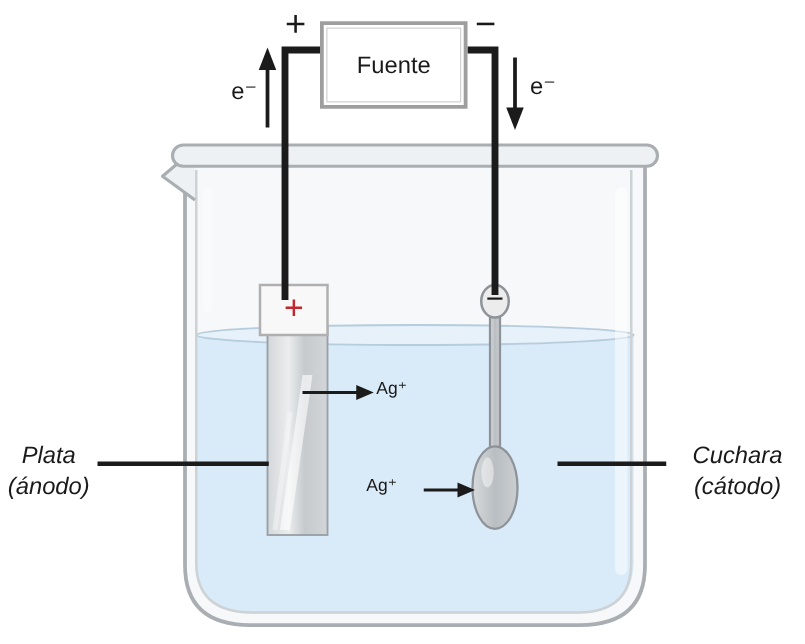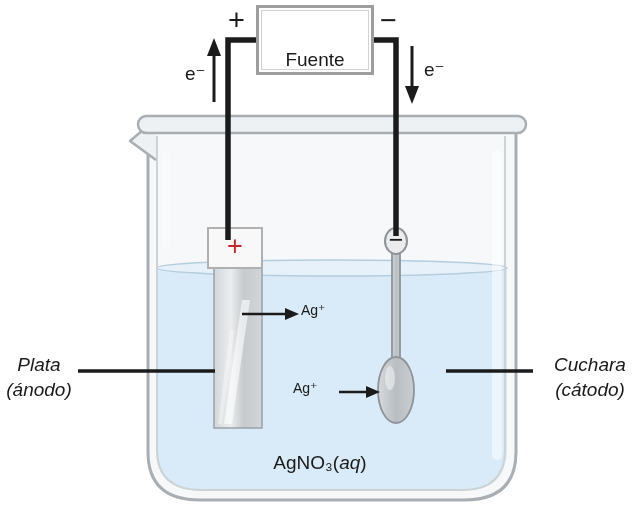--- a/index.html
+++ b/index.html
@@ -7,25 +7,25 @@
     position:relative;
     width:644px;height:515px;
     background:#ffffff;
     font-family:"Liberation Sans","DejaVu Sans",sans-serif;
     color:#1a1a1a;
     overflow:hidden;
   }
   .stage svg{position:absolute;left:0;top:0;}
   .label{position:absolute;white-space:nowrap;}
   .voltage-box{
-    position:absolute;left:256px;top:5px;width:112px;height:64px;
+    position:absolute;left:256px;top:17px;width:112px;height:64px;
     background:#ffffff;
     border:3px solid #9e9e9e;
     box-shadow: inset 0 0 0 2px #ffffff, inset 0 0 0 3px #d2d2d2;
-    display:flex;flex-direction:column;align-items:center;justify-content:flex-end;
+    display:flex;flex-direction:column;align-items:center;justify-content:center;
     font-size:19px;line-height:25px;text-align:center;
   }
   .sign{font-size:29px;font-weight:400;}
   .sign-red{font-size:27px;color:#c4262e;font-weight:400;}
   .electron{font-size:19px;}
   .ion{font-size:14px;}
   .solution{font-size:19px;text-align:center;width:150px;}
   .side-label{font-size:19px;line-height:25px;text-align:center;font-style:italic;}
   .it{font-style:italic;}
 </style>
@@ -102,23 +102,20 @@
 
   <div class="label electron" style="left:185px;top:62px;">e⁻</div>
   <div class="label electron" style="left:424px;top:58px;">e⁻</div>
 
   <div class="label sign-red" style="left:223px;top:231px;width:24px;text-align:center;">+</div>
   <div class="label" style="left:387px;top:225px;width:18px;text-align:center;font-size:25px;">−</div>
 
   <div class="label ion" style="left:301px;top:302px;">Ag⁺</div>
   <div class="label ion" style="left:293px;top:380px;">Ag⁺</div>
 
-  <div class="label solution" style="left:245px;top:452px;">
-    <span>AgNO₃(</span><span class="it">aq</span><span>)</span>
-  </div>
 
   <div class="label side-label" style="left:0px;top:352px;width:78px;">
     <div>Plata</div>
     <div>(ánodo)</div>
   </div>
   <div class="label side-label" style="left:536px;top:352px;width:108px;">
     <div>Cuchara</div>
     <div>(cátodo)</div>
   </div>
 

